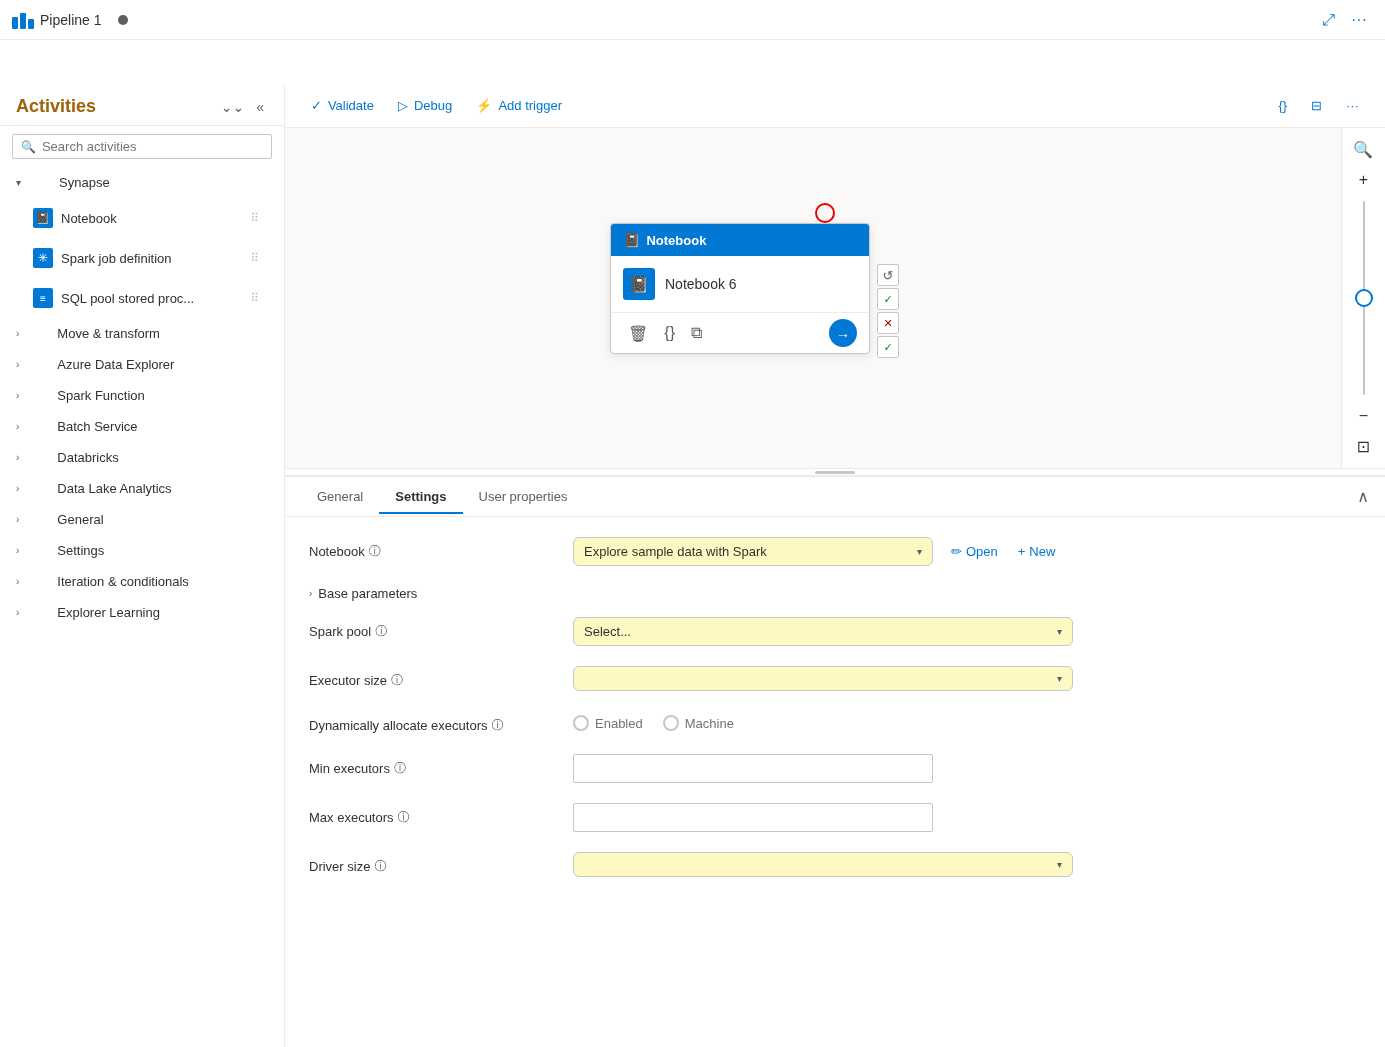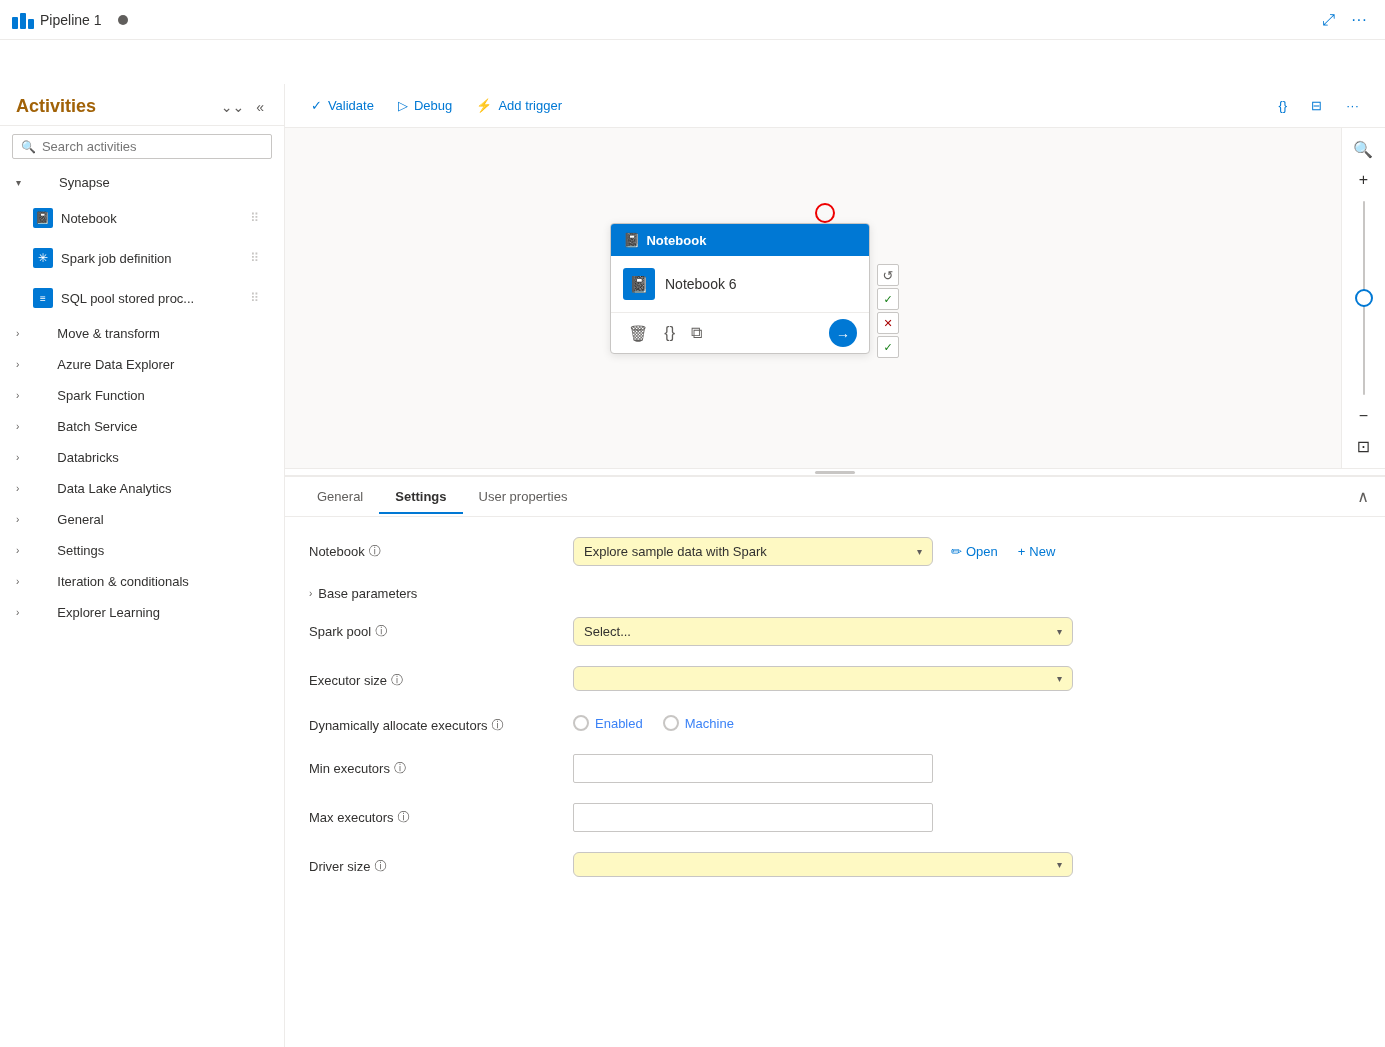--- a/index.html
+++ b/index.html
@@ -203,21 +203,21 @@
       color: #323130; font-size: 13px; margin-bottom: 16px; padding-left: 0;
     }
     .base-params-chevron { font-size: 10px; color: #605e5c; }
 
     .radio-group { display: flex; gap: 20px; padding-top: 4px; }
     .radio-item { display: flex; align-items: center; gap: 6px; cursor: pointer; }
     .radio-circle {
       width: 16px; height: 16px; border: 2px solid #c8c6c4; border-radius: 50%;
       display: flex; align-items: center; justify-content: center;
     }
-    .radio-label { font-size: 13px; color: #3b82f6; }
+    .radio-label { font-size: 13px; color: #737373; }
   </style>
 </head>
 <body>
 
 <div class="top-bar">
   <div class="top-bar-logo">
     <div class="logo-icon">
       <div class="logo-bar" style="height:12px"></div>
       <div class="logo-bar" style="height:16px"></div>
       <div class="logo-bar" style="height:10px"></div>

